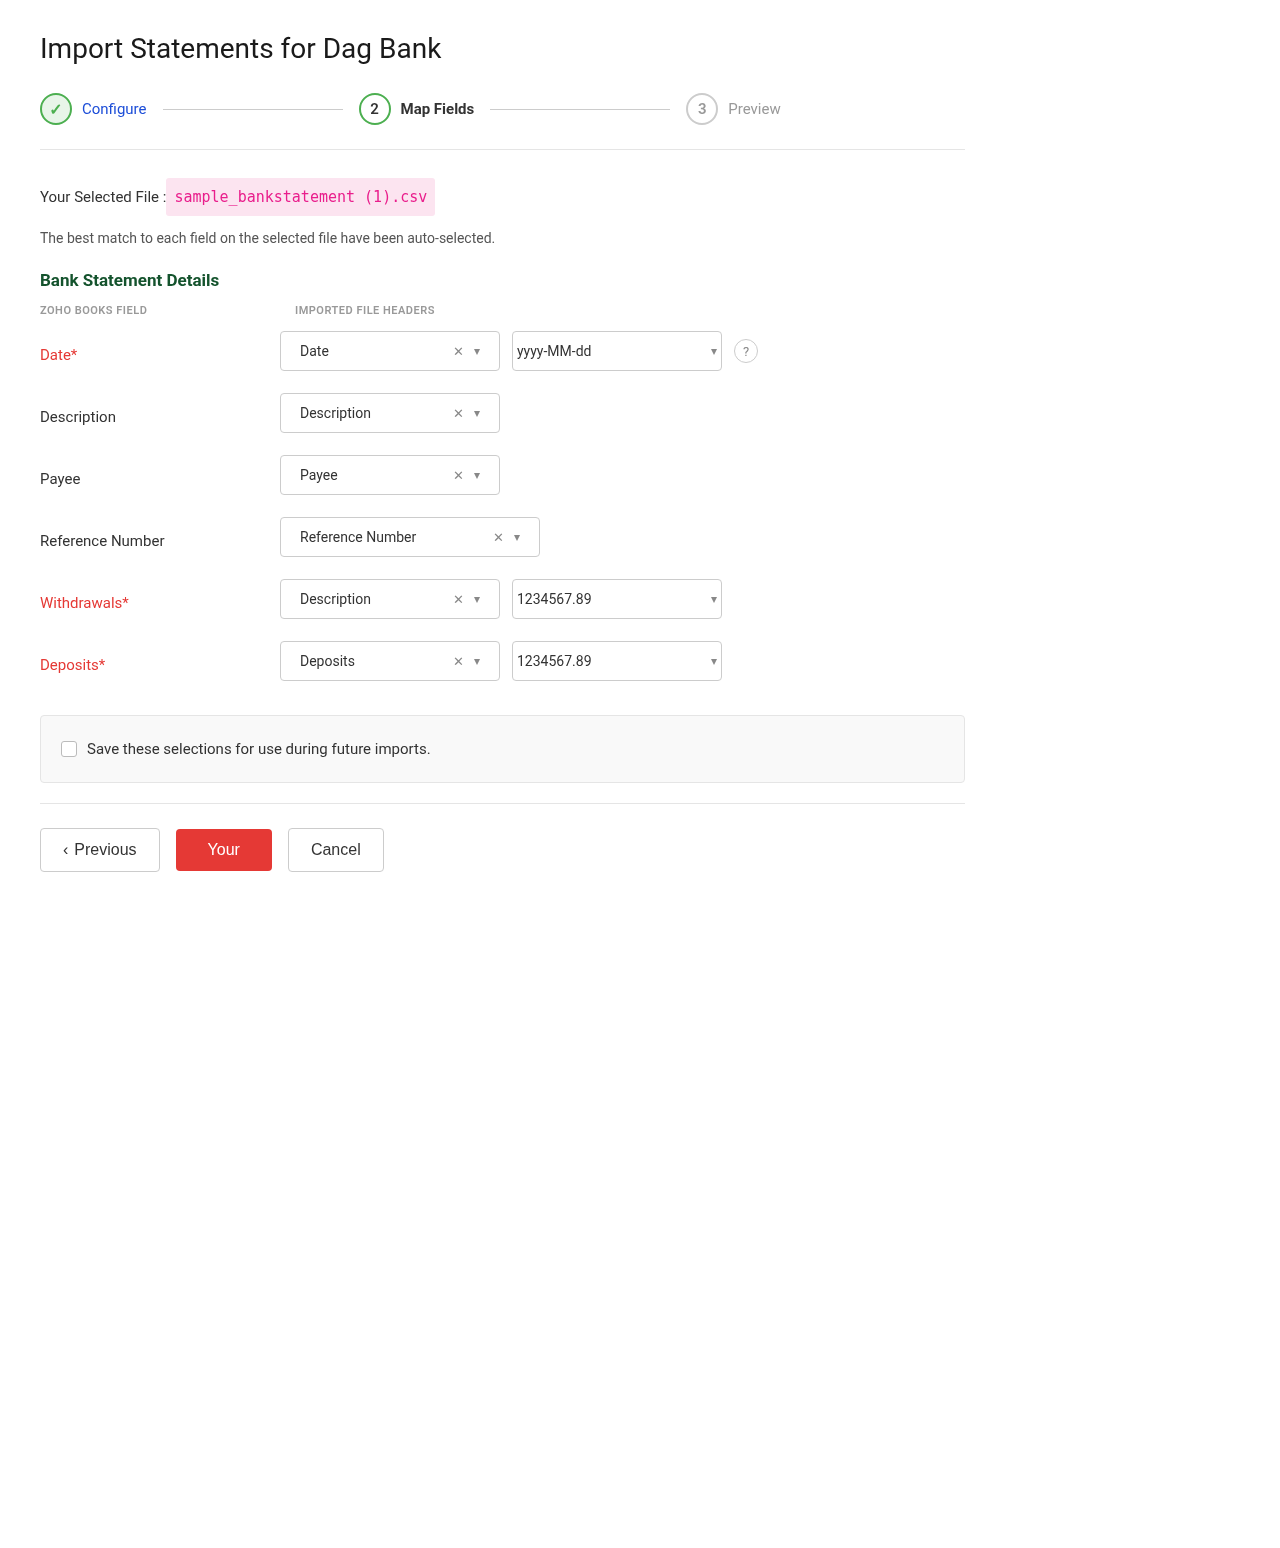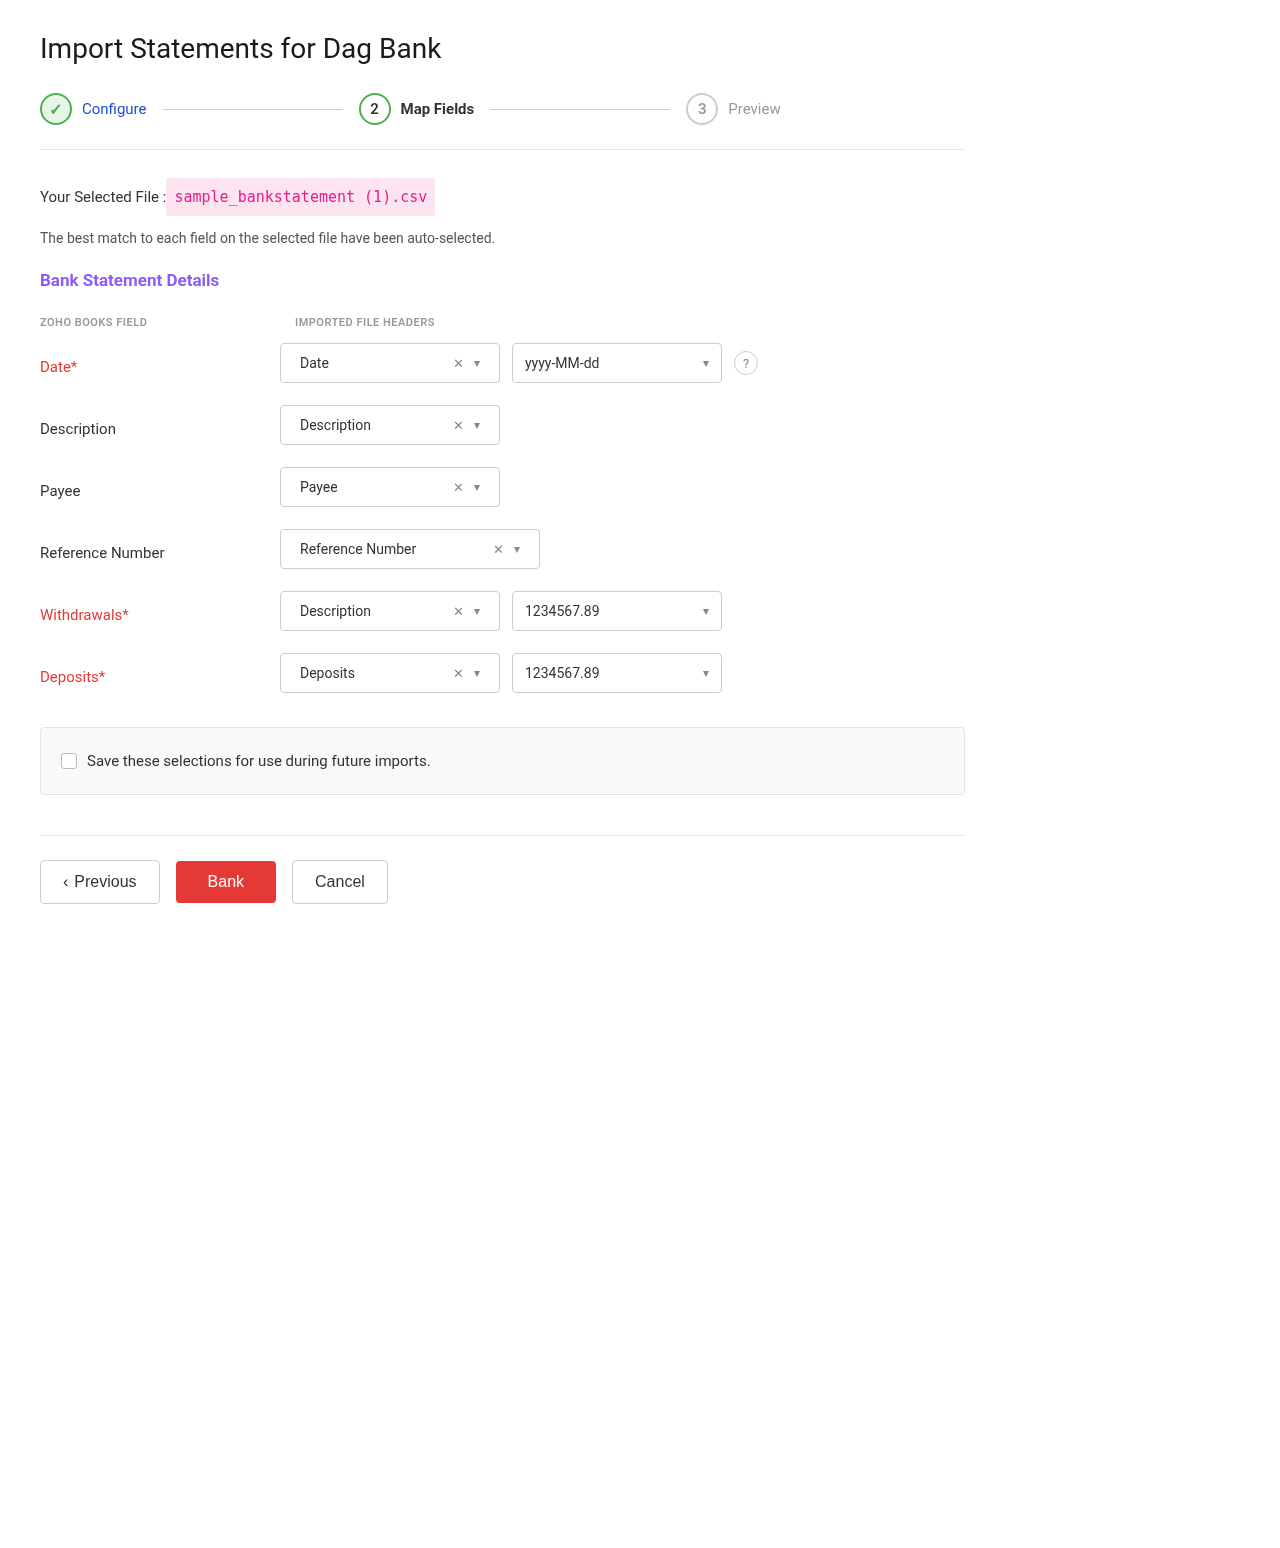--- a/index.html
+++ b/index.html
@@ -97,22 +97,22 @@
       border-radius: 3px;
     }
     .auto-selected-msg {
       font-size: 14px;
       color: #555;
       margin-bottom: 24px;
     }
     .section-title {
       font-size: 17px;
       font-weight: 700;
-      color: #8b5cf6;
-      margin-bottom: 26px;
+      color: #14532d;
+      margin-bottom: 14px;
     }
     .field-headers {
       display: flex;
       gap: 15px;
       margin-bottom: 12px;
     }
     .col-label {
       font-size: 11px;
       font-weight: 600;
       color: #999;
@@ -171,21 +171,21 @@
     }
     .clear-icon {
       color: #888;
       font-size: 13px;
       cursor: pointer;
     }
     .select-box-format {
       min-width: 210px;
       border: 1px solid #ccc;
       border-radius: 4px;
-      padding: 8px 12px;
+      padding: 8px 4px;
       background: #fff;
       cursor: pointer;
       font-size: 14px;
       color: #333;
       display: flex;
       align-items: center;
       justify-content: space-between;
       height: 40px;
       gap: 32px;
     }
@@ -201,21 +201,21 @@
       color: #888;
       cursor: pointer;
       flex-shrink: 0;
     }
     .save-section {
       background: #f9f9f9;
       border: 1px solid #e5e5e5;
       border-radius: 4px;
       padding: 24px 20px;
       margin-top: 32px;
-      margin-bottom: 40px;
+      margin-bottom: 20px;
     }
     .save-checkbox-row {
       display: flex;
       align-items: center;
       gap: 10px;
     }
     .save-checkbox {
       width: 16px;
       height: 16px;
       border: 1px solid #bbb;
@@ -427,15 +427,15 @@
   </div>
 </div>
 
 <div class="footer-divider"></div>
 
 <div class="footer-buttons">
   <button class="btn-previous">
     <span>‹</span>
     <span>Previous</span>
   </button>
-  <button class="btn-next">Bank</button>
+  <button class="btn-next">Your</button>
   <button class="btn-cancel">Cancel</button>
 </div>
 
 </body></html>

